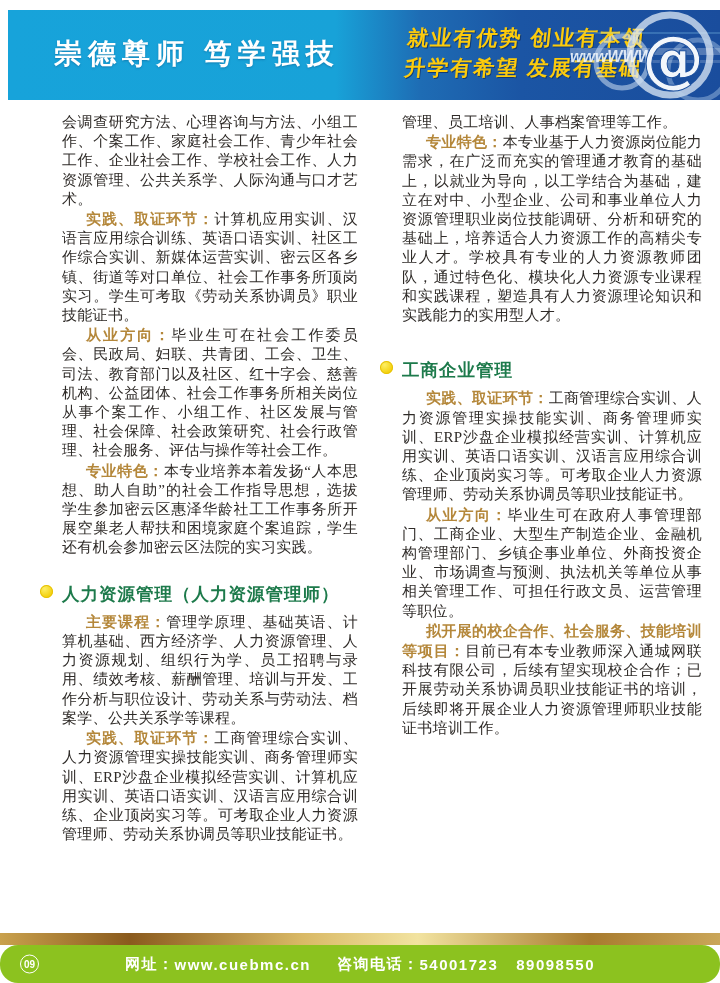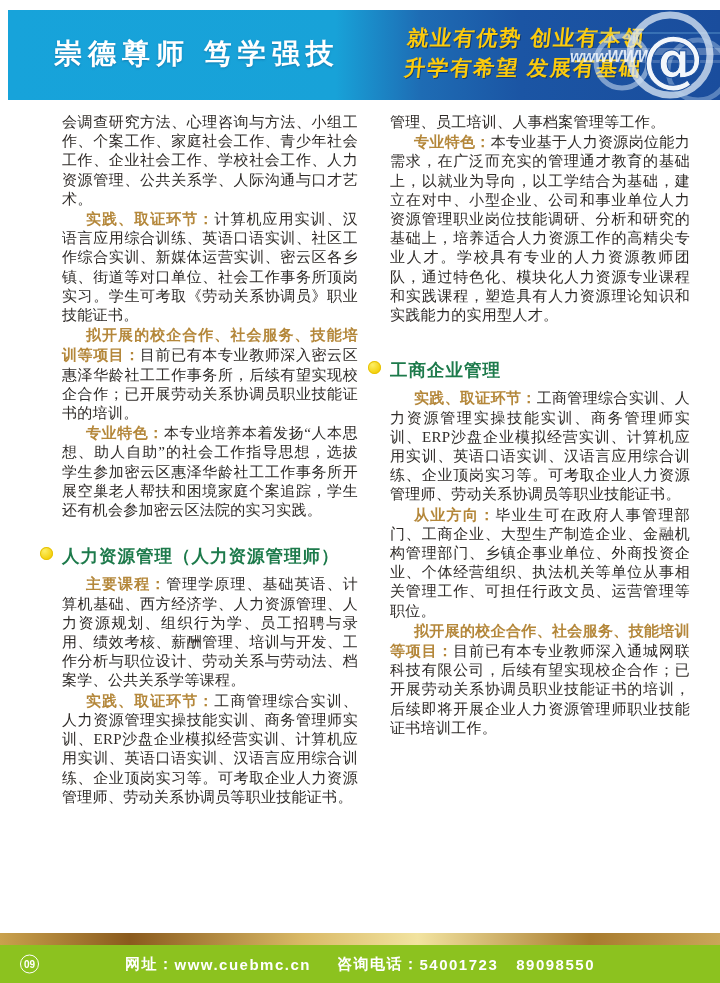--- a/index.html
+++ b/index.html
@@ -24,21 +24,21 @@
     position:absolute;left:398px;top:13px;
     font-family:"Liberation Sans","DejaVu Sans",sans-serif;
     font-weight:bold;font-size:21px;line-height:30px;letter-spacing:2px;
     color:#fccb0c;transform:skewX(-6deg);white-space:nowrap;
     text-shadow:1px 1px 0 #123a73;
   }
   .banner-art{position:absolute;right:0;top:0;width:150px;height:90px;}
   
   .columns{
     position:absolute;top:100px;bottom:50px;left:0;right:0;
-    padding:13px 30px 12px 62px;display:flex;gap:32px;overflow:hidden;
+    padding:13px 30px 12px 62px;display:flex;gap:44px;overflow:hidden;
     color:#2f2b28;
   }
   .col{font-size:15px;line-height:19.2px;letter-spacing:.3px;text-align:justify;}
   .col.left{width:296px;flex:none;}
   .col.right{width:300px;flex:none;}
   .col p{margin:0;text-indent:24px;}
   .col p.cont{text-indent:0;}
   .lbl{color:#b4873a;font-weight:bold;font-family:"Liberation Sans","DejaVu Sans",sans-serif;}
   h2.sec{
     margin:27px 0 8px -22px;font-size:17.5px;letter-spacing:1px;
@@ -53,21 +53,21 @@
   }
   
   .gold-stripe{
     position:absolute;left:0;right:0;bottom:38px;height:12px;
     background:linear-gradient(90deg,#c9a14d 0%,#8a5a1d 18%,#d9b966 42%,#f2e3a0 58%,#a87b2e 82%,#caa659 100%);
   }
   .footer-band{
     position:absolute;left:0;right:0;bottom:0;height:38px;background:#8cc21f;
     display:flex;align-items:center;justify-content:center;
     font-family:"Liberation Sans","DejaVu Sans",sans-serif;font-weight:bold;
-    color:#ffffff;font-size:15px;letter-spacing:1.5px;
+    color:#ffffff;font-size:15px;letter-spacing:1.5px;border-radius:18px;
   }
   .pagenum{
     position:absolute;left:20px;top:50%;transform:translateY(-50%);
     width:17px;height:17px;border:1.5px solid #ffffff;border-radius:50%;
     display:flex;align-items:center;justify-content:center;
     font-size:10px;letter-spacing:0;
   }
   .footer-gap{display:inline-block;width:26px;}
   .num-gap{display:inline-block;width:18px;}
 </style>
@@ -92,40 +92,40 @@
       <text x="0" y="52" font-family="Liberation Sans, sans-serif" font-style="italic" font-weight="bold" font-size="16" fill="#eef4fb" opacity="0.9">wwwWWW</text>
       <text x="72" y="70" font-family="DejaVu Sans, sans-serif" font-weight="bold" font-size="62" fill="#f2f6fb" stroke="#1b4f9e" stroke-width="1">@</text>
     </svg>
   </header>
 
   <main class="columns">
 
     <div class="col left">
       <p class="cont"><span>会调查研究方法、心理咨询与方法、小组工作、个案工作、家庭社会工作、青少年社会工作、企业社会工作、学校社会工作、人力资源管理、公共关系学、人际沟通与口才艺术。</span></p>
       <p><span class="lbl">实践、取证环节：</span><span>计算机应用实训、汉语言应用综合训练、英语口语实训、社区工作综合实训、新媒体运营实训、密云区各乡镇、街道等对口单位、社会工作事务所顶岗实习。学生可考取《劳动关系协调员》职业技能证书。</span></p>
-      <p><span class="lbl">拟开展的校企合作、社会服务、技能培训等项目：</span><span>目前已有本专业教师深入密云区惠泽华龄社工工作事务所，后续有望实现校企合作；已开展劳动关系协调员职业技能证书的培训。</span></p>
+      <p><span class="lbl">从业方向：</span><span>毕业生可在社会工作委员会、民政局、妇联、共青团、工会、卫生、司法、教育部门以及社区、红十字会、慈善机构、公益团体、社会工作事务所相关岗位从事个案工作、小组工作、社区发展与管理、社会保障、社会政策研究、社会行政管理、社会服务、评估与操作等社会工作。</span></p>
       <p><span class="lbl">专业特色：</span><span>本专业培养本着发扬“人本思想、助人自助”的社会工作指导思想，选拔学生参加密云区惠泽华龄社工工作事务所开展空巢老人帮扶和困境家庭个案追踪，学生还有机会参加密云区法院的实习实践。</span></p>
       <h2 class="sec">
           <span class="bullet"></span>
           <span>人力资源管理（人力资源管理师）</span>
         </h2>
       <p><span class="lbl">主要课程：</span><span>管理学原理、基础英语、计算机基础、西方经济学、人力资源管理、人力资源规划、组织行为学、员工招聘与录用、绩效考核、薪酬管理、培训与开发、工作分析与职位设计、劳动关系与劳动法、档案学、公共关系学等课程。</span></p>
       <p><span class="lbl">实践、取证环节：</span><span>工商管理综合实训、人力资源管理实操技能实训、商务管理师实训、ERP沙盘企业模拟经营实训、计算机应用实训、英语口语实训、汉语言应用综合训练、企业顶岗实习等。可考取企业人力资源管理师、劳动关系协调员等职业技能证书。</span></p>
 
     </div>
 
     <div class="col right">
       <p class="cont"><span>管理、员工培训、人事档案管理等工作。</span></p>
       <p><span class="lbl">专业特色：</span><span>本专业基于人力资源岗位能力需求，在广泛而充实的管理通才教育的基础上，以就业为导向，以工学结合为基础，建立在对中、小型企业、公司和事业单位人力资源管理职业岗位技能调研、分析和研究的基础上，培养适合人力资源工作的高精尖专业人才。学校具有专业的人力资源教师团队，通过特色化、模块化人力资源专业课程和实践课程，塑造具有人力资源理论知识和实践能力的实用型人才。</span></p>
       <h2 class="sec">
           <span class="bullet"></span>
           <span>工商企业管理</span>
         </h2>
       <p><span class="lbl">实践、取证环节：</span><span>工商管理综合实训、人力资源管理实操技能实训、商务管理师实训、ERP沙盘企业模拟经营实训、计算机应用实训、英语口语实训、汉语言应用综合训练、企业顶岗实习等。可考取企业人力资源管理师、劳动关系协调员等职业技能证书。</span></p>
-      <p><span class="lbl">从业方向：</span><span>毕业生可在政府人事管理部门、工商企业、大型生产制造企业、金融机构管理部门、乡镇企事业单位、外商投资企业、个体经营组织、执法机关等单位从事相关管理工作、可担任行政文员、运营管理等职位。</span></p>
+      <p><span class="lbl">从业方向：</span><span>毕业生可在政府人事管理部门、工商企业、大型生产制造企业、金融机构管理部门、乡镇企事业单位、外商投资企业、市场调查与预测、执法机关等单位从事相关管理工作、可担任行政文员、运营管理等职位。</span></p>
       <p><span class="lbl">拟开展的校企合作、社会服务、技能培训等项目：</span><span>目前已有本专业教师深入通城网联科技有限公司，后续有望实现校企合作；已开展劳动关系协调员职业技能证书的培训，后续即将开展企业人力资源管理师职业技能证书培训工作。</span></p>
 
     </div>
 
   </main>
 
   <div class="gold-stripe"></div>
 
   <footer class="footer-band">
     <span class="pagenum">09</span>

